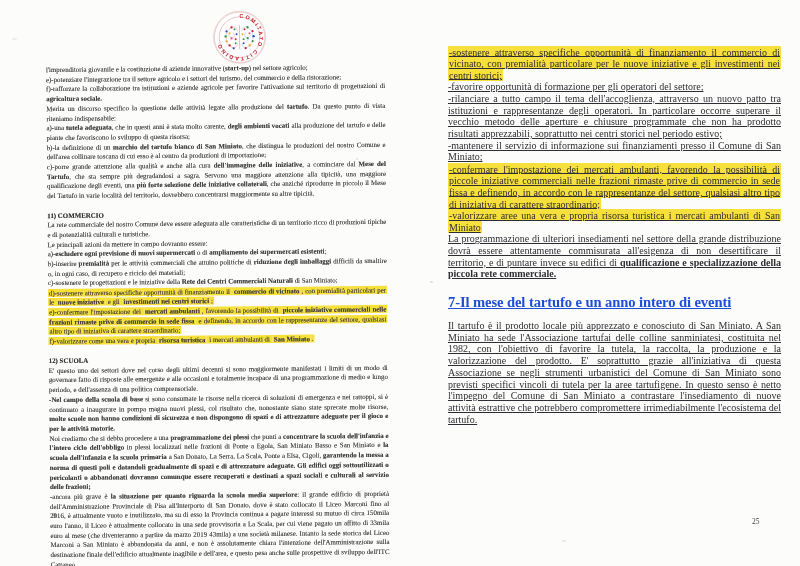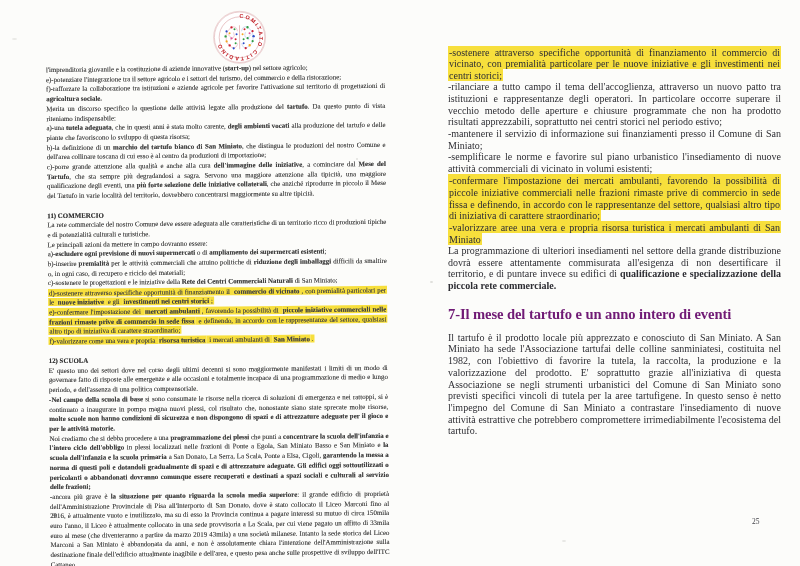--- a/index.html
+++ b/index.html
@@ -30,24 +30,24 @@
   .right-header{
     position:absolute;left:448px;top:29px;
     font-family:"Liberation Sans", sans-serif;
     font-size:12px;color:#454545;letter-spacing:.2px;margin-top:17px;
   }
   .right-text{
     position:absolute;left:448px;top:46px;width:333px;
     font-size:10px;line-height:11.7px;color:#2d2d33;
     text-align:justify;
   }
-  .right-text p{margin:0;}
+  .right-text p{margin:0;text-decoration:underline;}
   .right-text .big-h{
     margin:14px 0 9px 0;font-weight:700;font-size:14.6px;
-    line-height:17px;text-align:left;color:#701a75;letter-spacing:-.1px;
+    line-height:17px;text-align:left;color:#1d4ed8;letter-spacing:-.1px;
   }
   .right-pgnum{
     position:absolute;left:752px;top:517px;
     font-size:7.5px;color:#3f3f45;font-family:Liberation Serif, serif;
   }
   
   .b{font-weight:700;}
   .hl{
     background:#f7df3c;
     box-decoration-break:clone;-webkit-box-decoration-break:clone;
@@ -132,23 +132,23 @@
       <p><span>-ancora più grave è </span><span class="b">la situazione per quanto riguarda la scuola media superiore</span><span>: il grande edificio di proprietà dell'Amministrazione Provinciale di Pisa all'Interporto di San Donato, dove è stato collocato il Liceo Marconi fino al 2016, è attualmente vuoto e inutilizzato, ma su di esso la Provincia continua a pagare interessi su mutuo di circa 150mila euro l'anno, il Liceo è attualmente collocato in una sede provvisoria a La Scala, per cui viene pagato un affitto di 33mila euro al mese (che diventeranno a partire da marzo 2019 43mila) a una società milanese. Intanto la sede storica del Liceo Marconi a San Miniato è abbandonata da anni, e non è assolutamente chiara l'intenzione dell'Amministrazione sulla destinazione finale dell'edificio attualmente inagibile e dell'area, e questo pesa anche sulle prospettive di sviluppo dell'ITC Cattaneo,</span></p>
     </div>
 
   <div class="left-pgnum">9</div>
 </div>
 
 <div>
   <div class="right-header">Programma Elettorale - Vittorio Gabbanini</div>
   <div class="right-text">
       <p><span class="hl">-sostenere attraverso specifiche opportunità di finanziamento il commercio di vicinato, con premialità particolare per le nuove iniziative e gli investimenti nei centri storici;</span></p>
+      <p><span>-favorire opportunità di formazione per gli operatori del settore;</span></p>
       <p><span>-rilanciare a tutto campo il tema dell'accoglienza, attraverso un nuovo patto tra istituzioni e rappresentanze degli operatori. In particolare occorre superare il vecchio metodo delle aperture e chiusure programmate che non ha prodotto risultati apprezzabili, soprattutto nei centri storici nel periodo estivo;</span></p>
       <p><span>-mantenere il servizio di informazione sui finanziamenti presso il Comune di San Miniato;</span></p>
-      <p><span>-semplificare le norme e favorire sul piano urbanistico l'insediamento di nuove attività commerciali di vicinato in volumi esistenti;</span></p>
       <p><span class="hl">-confermare l'impostazione dei mercati ambulanti, favorendo la possibilità di piccole iniziative commerciali nelle frazioni rimaste prive di commercio in sede fissa e definendo, in accordo con le rappresentanze del settore, qualsiasi altro tipo di iniziativa di carattere straordinario;</span></p>
       <p><span class="hl">-valorizzare aree una vera e propria risorsa turistica i mercati ambulanti di San Miniato</span></p>
       <p><span>La programmazione di ulteriori insediamenti nel settore della grande distribuzione dovrà essere attentamente commisurata all'esigenza di non desertificare il territorio, e di puntare invece su edifici di </span><span class="b">qualificazione e specializzazione della piccola rete commerciale.</span></p>
       <p class="big-h"><span>7-Il mese del tartufo e un anno intero di eventi</span></p>
       <p><span>Il tartufo è il prodotto locale più apprezzato e conosciuto di San Miniato. A San Miniato ha sede l'Associazione tartufai delle colline sanminiatesi, costituita nel 1982, con l'obiettivo di favorire la tutela, la raccolta, la produzione e la valorizzazione del prodotto. E' soprattutto grazie all'iniziativa di questa Associazione se negli strumenti urbanistici del Comune di San Miniato sono previsti specifici vincoli di tutela per la aree tartufigene. In questo senso è netto l'impegno del Comune di San Miniato a contrastare l'insediamento di nuove attività estrattive che potrebbero compromettere irrimediabilmente l'ecosistema del tartufo.</span></p>
     </div>
   <div class="right-pgnum">25</div>
 </div>
 
 <div class="speck s1"></div>

